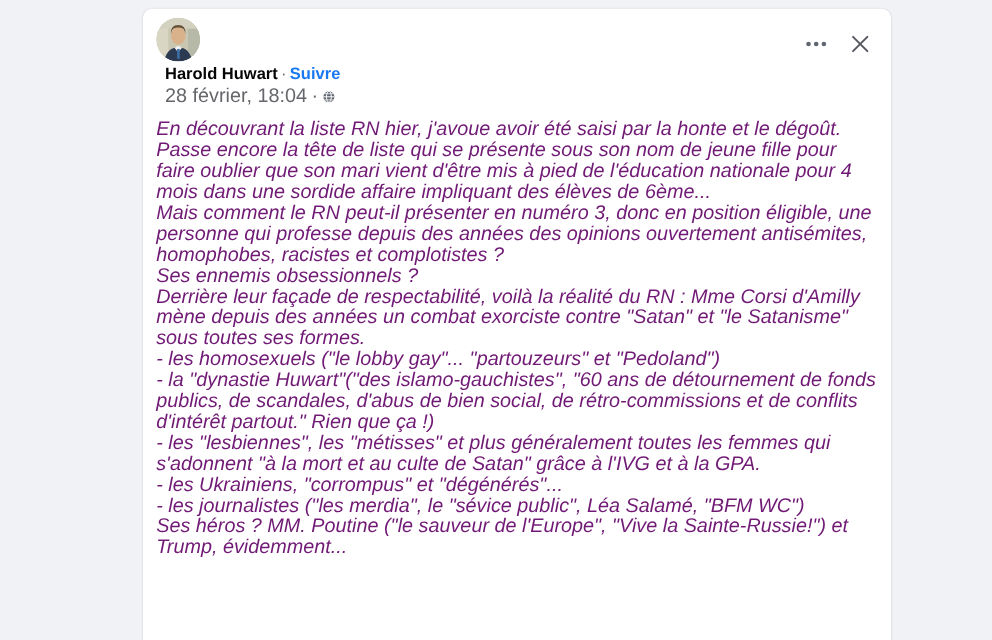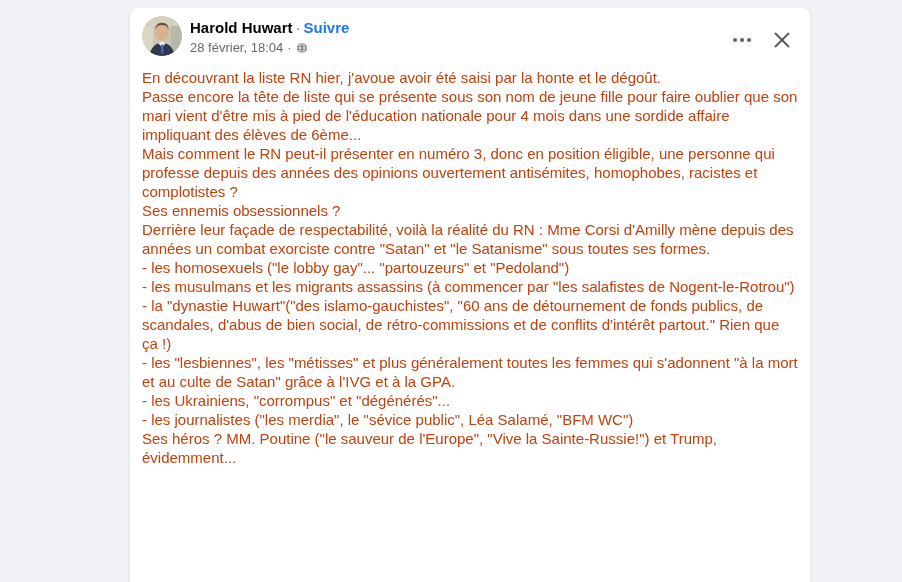--- a/index.html
+++ b/index.html
@@ -23,20 +23,21 @@
     box-sizing: border-box;
     background: #ffffff;
     border-radius: 8px;
     box-shadow: 0 1px 2px rgba(0,0,0,0.18);
     padding: 8px 12px 16px 12px;
   }
   .header {
     position: relative;
     display: flex;
     align-items: flex-start;
+    flex-direction: column;
   }
   .avatar {
     width: 40px;
     height: 40px;
     border-radius: 50%;
     overflow: hidden;
     flex: 0 0 40px;
     cursor: pointer;
   }
   .avatar svg { display: block; }
@@ -56,21 +57,21 @@
     font-weight: 400;
     padding: 0 3px;
   }
   .follow {
     color: #1877f2;
     font-weight: 700;
     cursor: pointer;
     text-decoration: none;
   }
   .meta-row {
-    font-size: 13px;
+    font-size: 18px;
     color: #65676b;
     line-height: 17px;
     margin-top: 2px;
     display: flex;
     align-items: center;
   }
   .meta-row .timestamp { cursor: pointer; }
   .meta-row .dot { padding: 0 4px; }
   .globe { display: inline-flex; align-items: center; }
   .actions {
@@ -86,24 +87,25 @@
     border: none;
     padding: 4px;
     margin: 0;
     cursor: pointer;
     display: inline-flex;
     align-items: center;
     justify-content: center;
   }
   .post-body {
     margin-top: 12px;
-    font-size: 15px;
+    font-size: 18px;
     line-height: 19px;
-    color: #c2410c;
+    color: #701a75;
     word-wrap: break-word;
+    font-style: italic;
   }
   .paragraph { margin: 0; }
 </style>
 </head>
 <body>
 
 <div class="card">
   <div class="header">
 
     <div class="avatar">
@@ -163,20 +165,19 @@
     </div>
   </div>
 
   <div class="post-body">
       <div class="paragraph">En découvrant la liste RN hier, j'avoue avoir été saisi par la honte et le dégoût.</div>
       <div class="paragraph">Passe encore la tête de liste qui se présente sous son nom de jeune fille pour faire oublier que son mari vient d'être mis à pied de l'éducation nationale pour 4 mois dans une sordide affaire impliquant des élèves de 6ème...</div>
       <div class="paragraph">Mais comment le RN peut-il présenter en numéro 3, donc en position éligible, une personne qui professe depuis des années des opinions ouvertement antisémites, homophobes, racistes et complotistes ?</div>
       <div class="paragraph">Ses ennemis obsessionnels ?</div>
       <div class="paragraph">Derrière leur façade de respectabilité, voilà la réalité du RN : Mme Corsi d'Amilly mène depuis des années un combat exorciste contre "Satan" et "le Satanisme" sous toutes ses formes.</div>
       <div class="paragraph">- les homosexuels ("le lobby gay"... "partouzeurs" et "Pedoland")</div>
-      <div class="paragraph">- les musulmans et les migrants assassins (à commencer par "les salafistes de Nogent-le-Rotrou")</div>
       <div class="paragraph">- la "dynastie Huwart"("des islamo-gauchistes", "60 ans de détournement de fonds publics, de scandales, d'abus de bien social, de rétro-commissions et de conflits d'intérêt partout." Rien que ça !)</div>
       <div class="paragraph">- les "lesbiennes", les "métisses" et plus généralement toutes les femmes qui s'adonnent "à la mort et au culte de Satan" grâce à l'IVG et à la GPA.</div>
       <div class="paragraph">- les Ukrainiens, "corrompus" et "dégénérés"...</div>
       <div class="paragraph">- les journalistes ("les merdia", le "sévice public", Léa Salamé, "BFM WC")</div>
       <div class="paragraph">Ses héros ? MM. Poutine ("le sauveur de l'Europe", "Vive la Sainte-Russie!") et Trump, évidemment...</div>
     </div>
 </div>
 
 </body></html>

